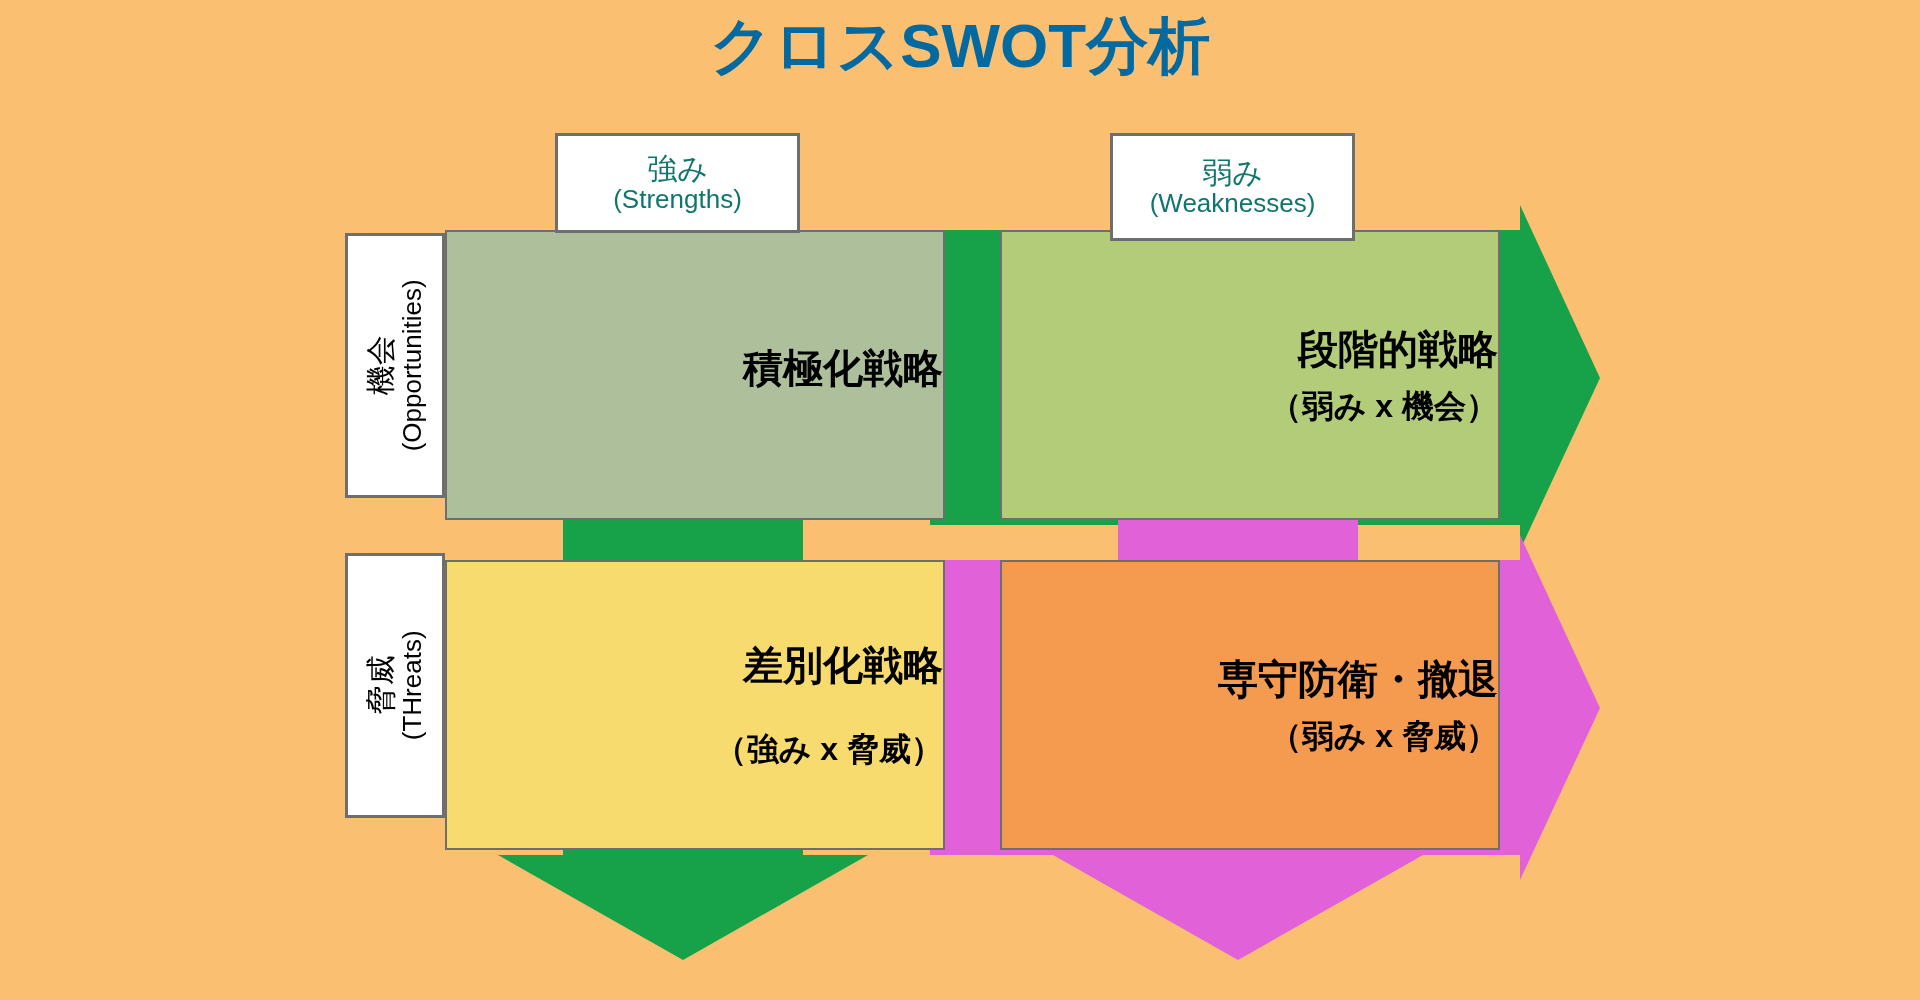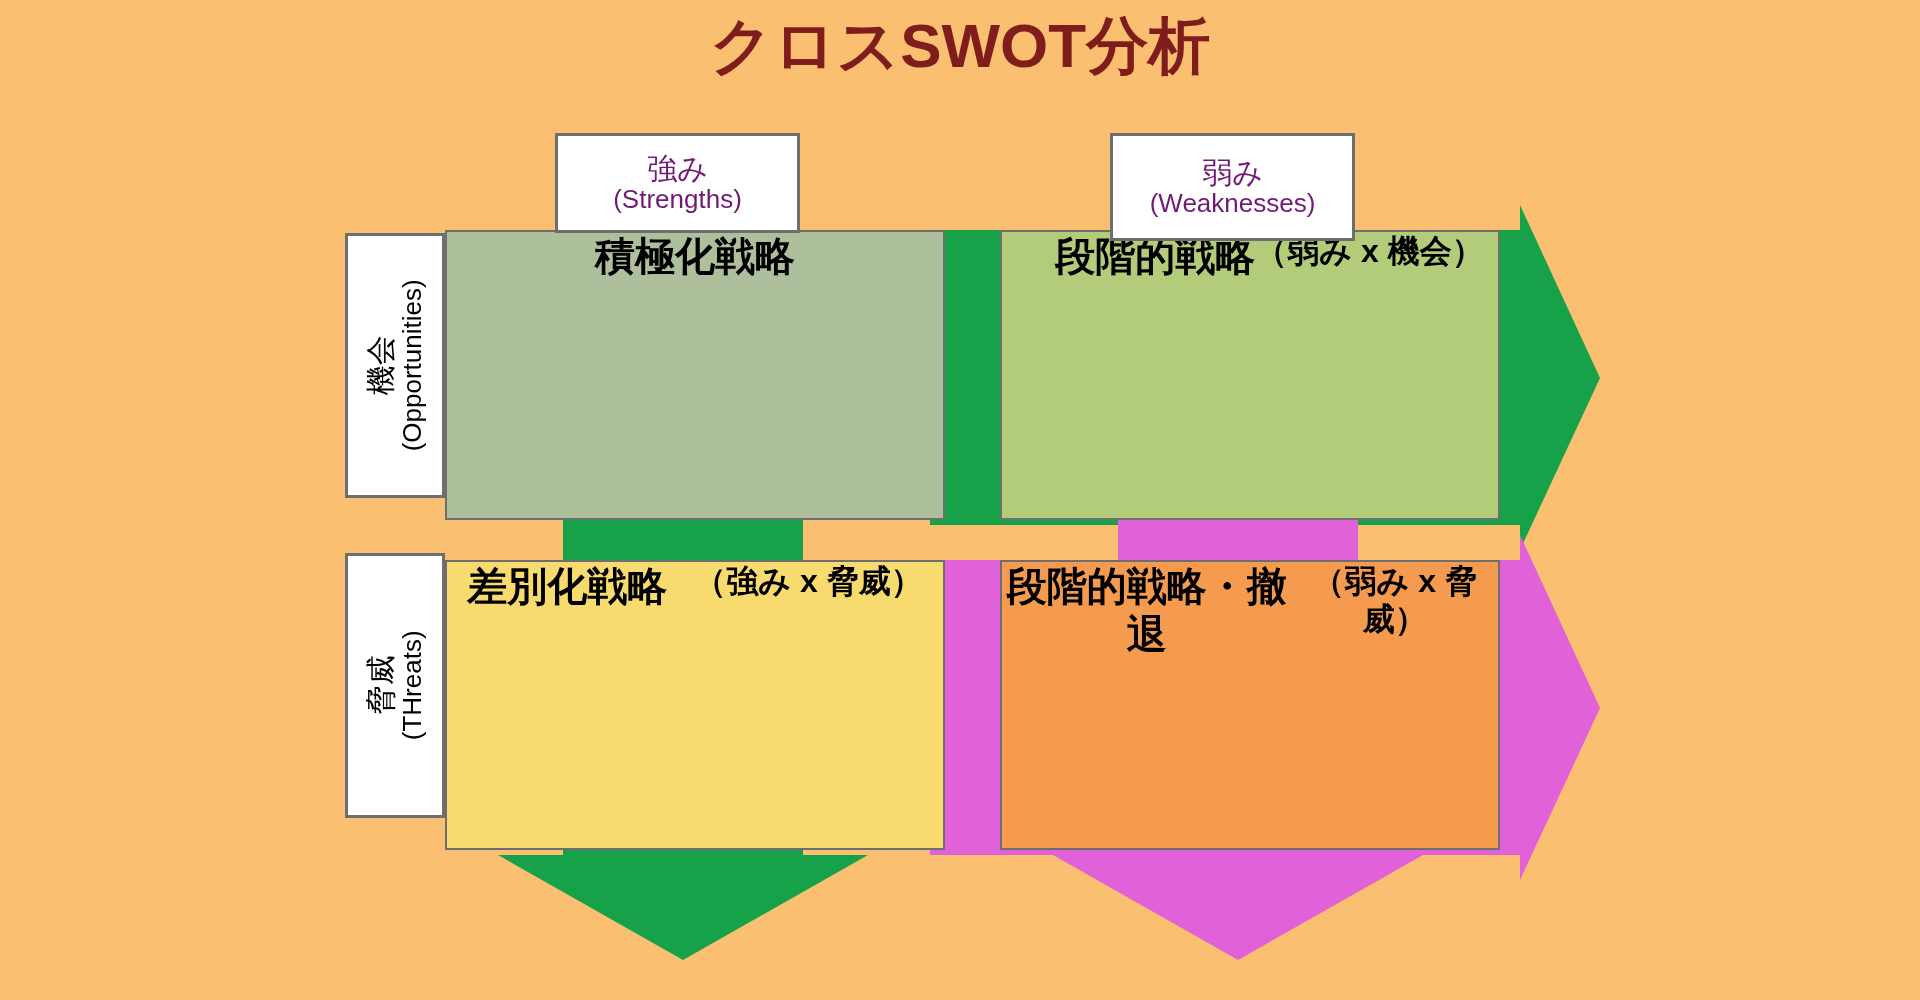--- a/index.html
+++ b/index.html
@@ -21,21 +21,21 @@
 
   
   .title {
     position: absolute;
     left: 0;
     top: 12px;
     width: 1920px;
     text-align: center;
     font-size: 62px;
     font-weight: bold;
-    color: #7f1d1d;
+    color: #0369a1;
     letter-spacing: 0px;
     line-height: 1.1;
   }
 
   
   .arrow-layer {
     position: absolute;
     left: 0; top: 0;
     width: 1920px; height: 1000px;
     z-index: 1;
@@ -45,21 +45,21 @@
   .col-header {
     position: absolute;
     background: #FFFFFF;
     border: 3px solid #6E6E6E;
     z-index: 5;
     display: flex;
     flex-direction: column;
     align-items: center;
     justify-content: center;
     line-height: 1.12;
-    color: #701a75;
+    color: #0f766e;
   }
   .col-header .jp { font-size: 30px; }
   .col-header .en { font-size: 26px; }
 
   
   .row-header {
     position: absolute;
     background: #FFFFFF;
     border: 3px solid #6E6E6E;
     z-index: 5;
@@ -79,22 +79,22 @@
   }
   .row-header .jp { font-size: 30px; }
   .row-header .en { font-size: 26px; }
 
   
   .cell {
     position: absolute;
     border: 2px solid #6E6E6E;
     z-index: 4;
     display: flex;
-    flex-direction: row;
-    align-items: flex-start;
+    flex-direction: column;
+    align-items: flex-end;
     justify-content: center;
     color: #000;
     text-align: center;
   }
   .cell .main {
     font-size: 40px;
     font-weight: bold;
     line-height: 1.2;
     margin-bottom: 14px;
   }
@@ -159,17 +159,17 @@
     <span class="main">段階的戦略</span>
     <span class="sub">（弱み x 機会）</span>
   </div>
 
   <div class="cell cell-st" style="left:445px; top:560px; width:500px; height:290px;gap:27px;">
     <span class="main">差別化戦略</span>
     <span class="sub">（強み x 脅威）</span>
   </div>
 
   <div class="cell cell-wt" style="left:1000px; top:560px; width:500px; height:290px;">
-    <span class="main">段階的戦略・撤退</span>
+    <span class="main">専守防衛・撤退</span>
     <span class="sub">（弱み x 脅威）</span>
   </div>
 
 </div>
 
 </body></html>

